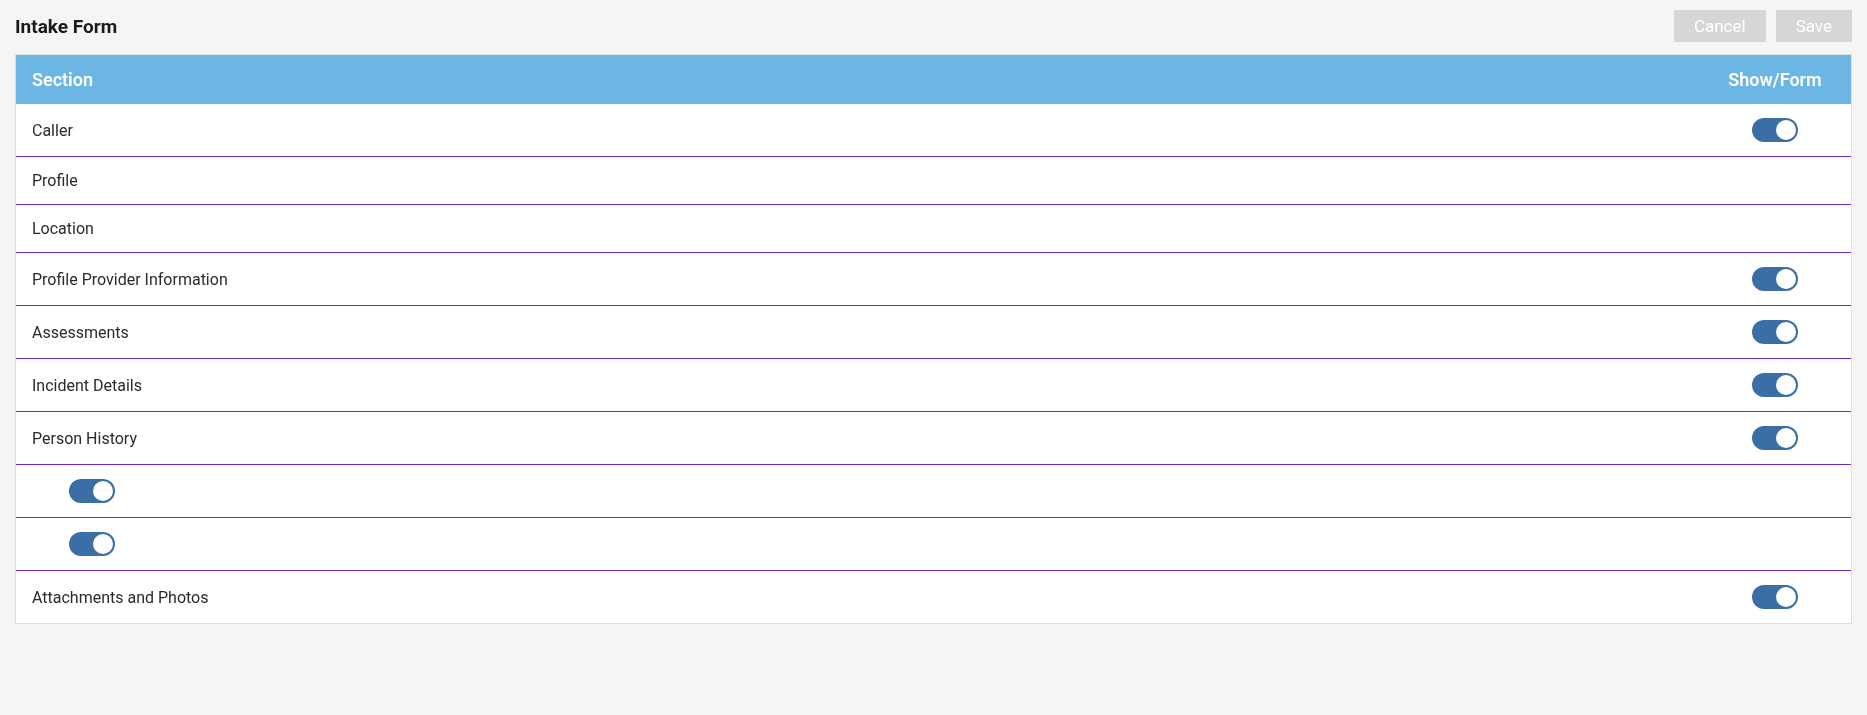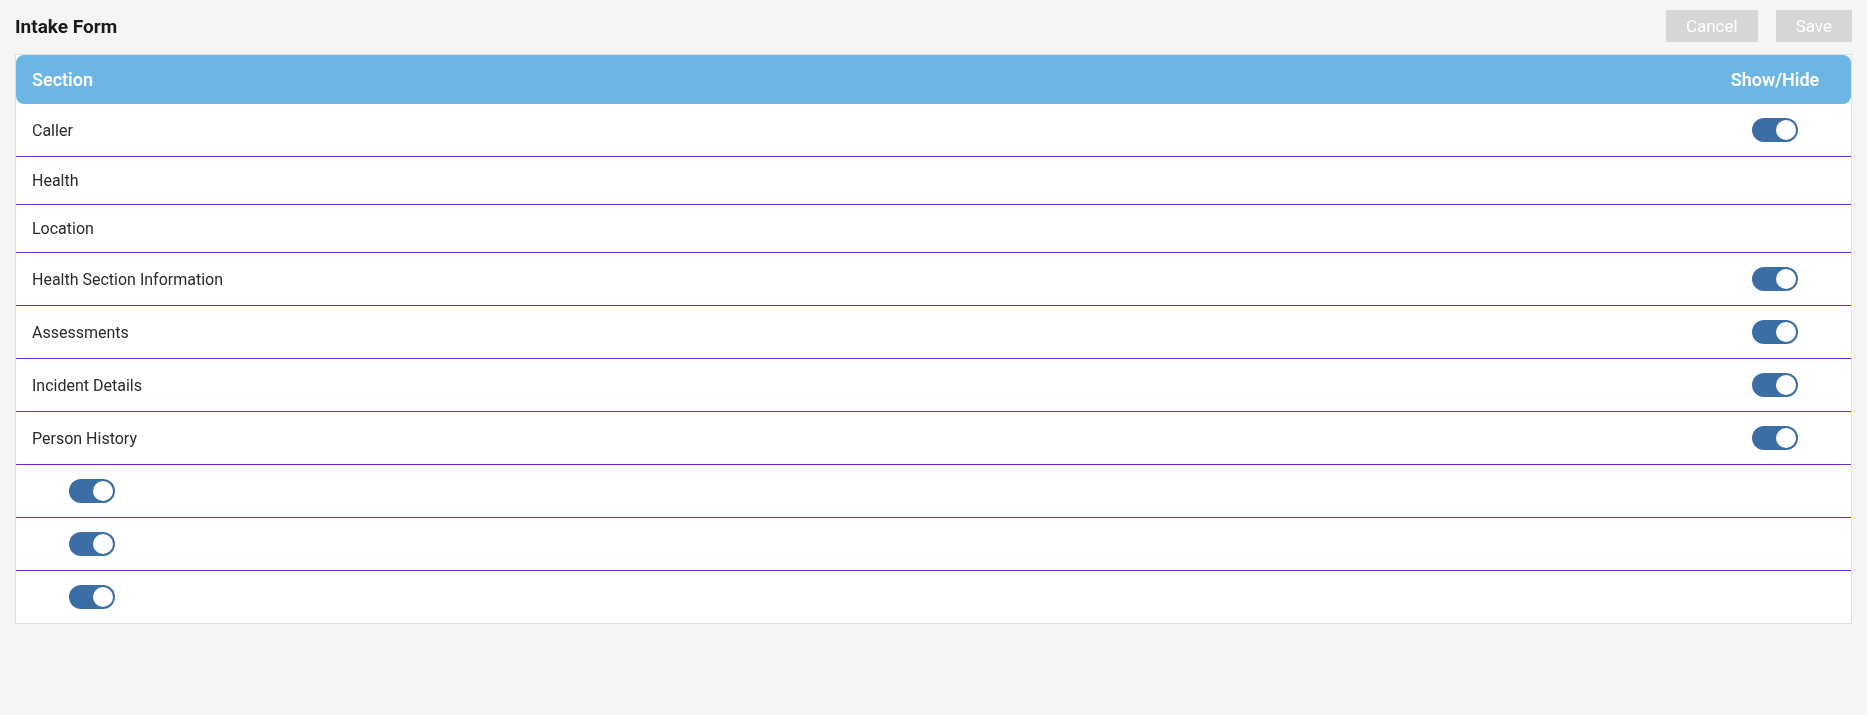--- a/index.html
+++ b/index.html
@@ -28,21 +28,21 @@
     }
 
     .page-title {
       font-size: 19px;
       font-weight: 700;
       color: #1a1a1a;
     }
 
     .button-group {
       display: flex;
-      gap: 18px;
+      gap: 10px;
     }
 
     .btn {
       padding: 6px 20px;
       border: none;
       background: #d6d6d6;
       color: #ffffff;
       font-size: 17px;
       font-weight: 400;
       cursor: pointer;
@@ -55,21 +55,20 @@
       border: 1px solid #e0e0e0;
     }
 
     .table-header {
       display: flex;
       background: #6cb6e6;
       color: #ffffff;
       padding: 14px 16px;
       font-size: 18px;
       font-weight: 600;
-      border-radius: 8px;
     }
 
     .header-section {
       flex: 1;
     }
 
     .header-showhide {
       width: 120px;
       text-align: center;
     }
@@ -129,41 +128,41 @@
     <h1 class="page-title">Intake Form</h1>
     <div class="button-group">
       <button class="btn">Cancel</button>
       <button class="btn">Save</button>
     </div>
   </div>
 
   <div class="table-container">
     <div class="table-header">
       <div class="header-section">Section</div>
-      <div class="header-showhide">Show/Hide</div>
+      <div class="header-showhide">Show/Form</div>
     </div>
     <div id="rows-container">
         <div class="table-row">
           <div class="row-label">Caller</div>
           <div class="row-toggle">
             <div class="toggle">
               <div class="toggle-knob"></div>
             </div>
           </div>
         </div>
         <div class="table-row">
-          <div class="row-label">Health</div>
+          <div class="row-label">Profile</div>
           <div class="row-toggle"></div>
         </div>
         <div class="table-row">
           <div class="row-label">Location</div>
           <div class="row-toggle"></div>
         </div>
         <div class="table-row">
-          <div class="row-label">Health Section Information</div>
+          <div class="row-label">Profile Provider Information</div>
           <div class="row-toggle">
             <div class="toggle">
               <div class="toggle-knob"></div>
             </div>
           </div>
         </div>
         <div class="table-row">
           <div class="row-label">Assessments</div>
           <div class="row-toggle">
             <div class="toggle">
@@ -195,20 +194,21 @@
           </div>
         </div>
         <div class="table-row">
           <div class="row-toggle">
             <div class="toggle">
               <div class="toggle-knob"></div>
             </div>
           </div>
         </div>
         <div class="table-row">
+          <div class="row-label">Attachments and Photos</div>
           <div class="row-toggle">
             <div class="toggle">
               <div class="toggle-knob"></div>
             </div>
           </div>
         </div>
       </div>
   </div>
 
 </div>

